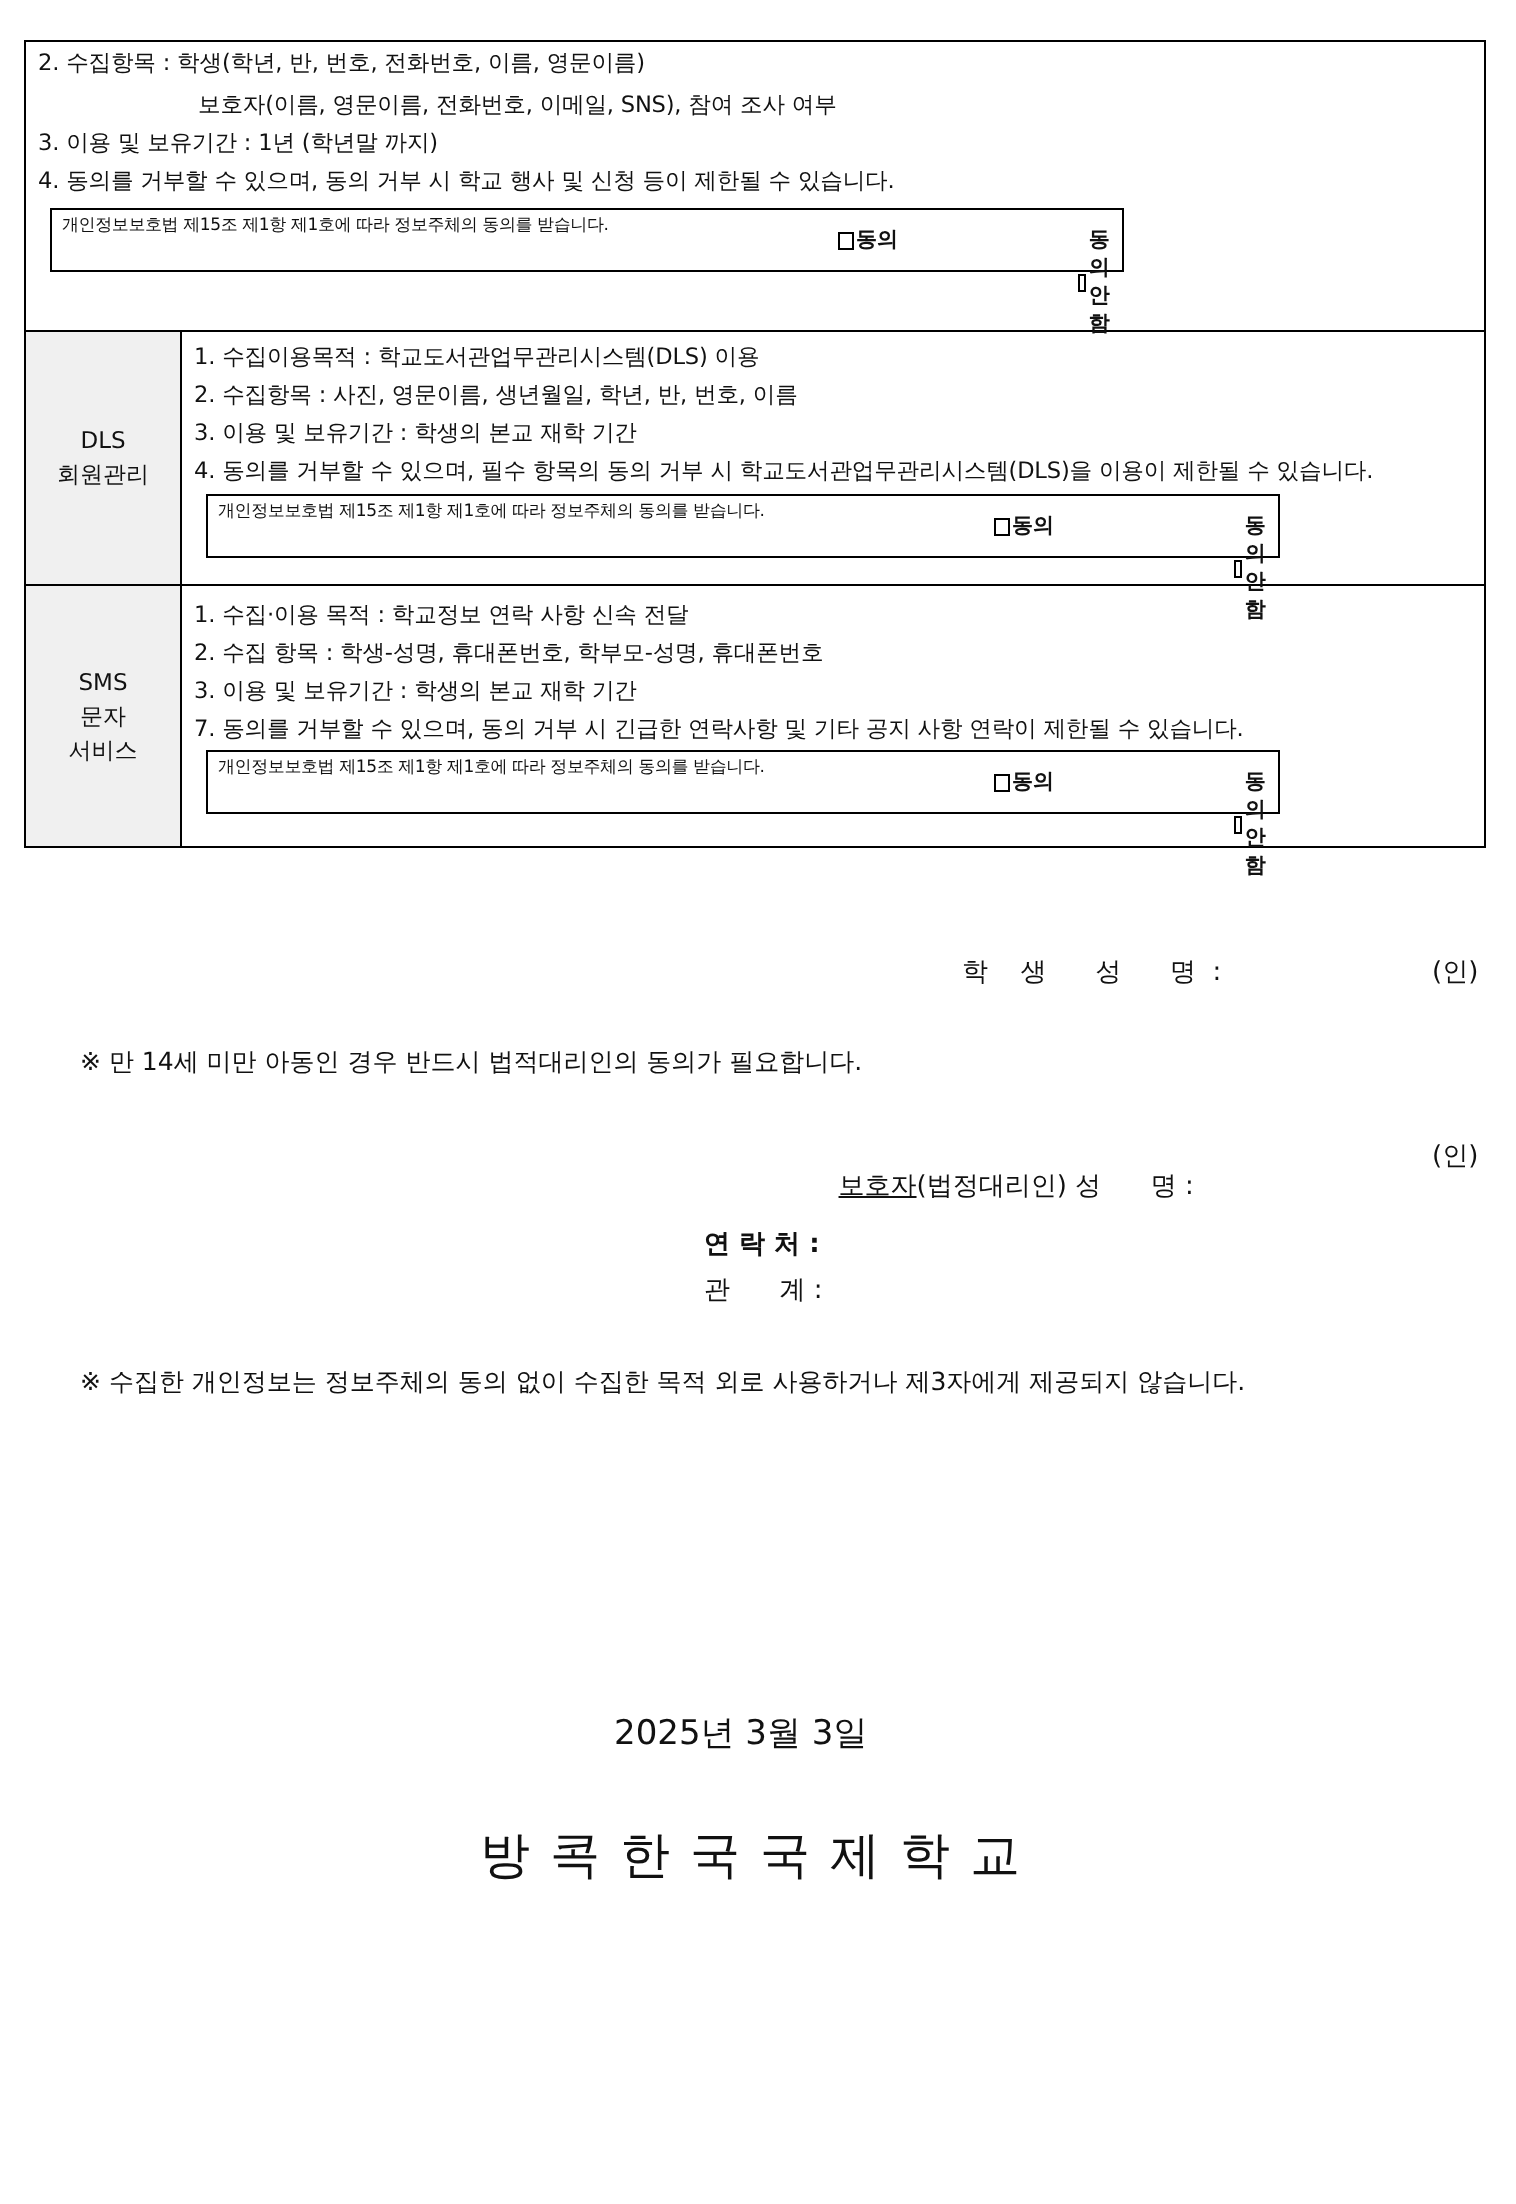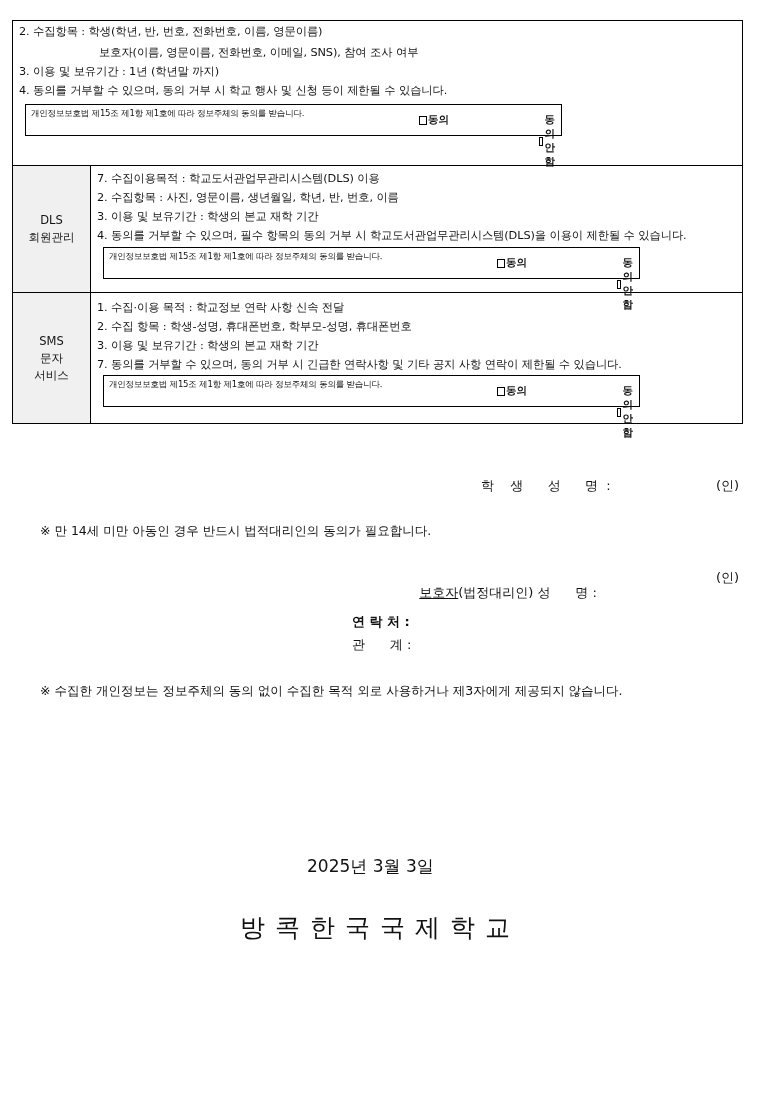--- a/index.html
+++ b/index.html
@@ -67,21 +67,21 @@
             <span>동의안함</span>
           </div>
       </div>
     </div>
   </div>
 
   <div class="row" style="height:126px;">
     <div class="label">DLS
 회원관리</div>
     <div class="content" style="padding-top:3px;">
-      <div class="line">7. 수집이용목적 : 학교도서관업무관리시스템(DLS) 이용</div>
+      <div class="line">1. 수집이용목적 : 학교도서관업무관리시스템(DLS) 이용</div>
       <div class="line">2. 수집항목 : 사진, 영문이름, 생년월일, 학년, 반, 번호, 이름</div>
       <div class="line">3. 이용 및 보유기간 : 학생의 본교 재학 기간</div>
       <div class="line">4. 동의를 거부할 수 있으며, 필수 항목의 동의 거부 시 학교도서관업무관리시스템(DLS)을 이용이 제한될 수 있습니다.</div>
       <div class="consent" style="margin-top:2px;">
         <div class="consent-text">개인정보보호법 제15조 제1항 제1호에 따라 정보주체의 동의를 받습니다.</div>
         <div class="opt agree">
             <span class="chk"></span>
             <span>동의</span>
           </div>
         <div class="opt disagree">

